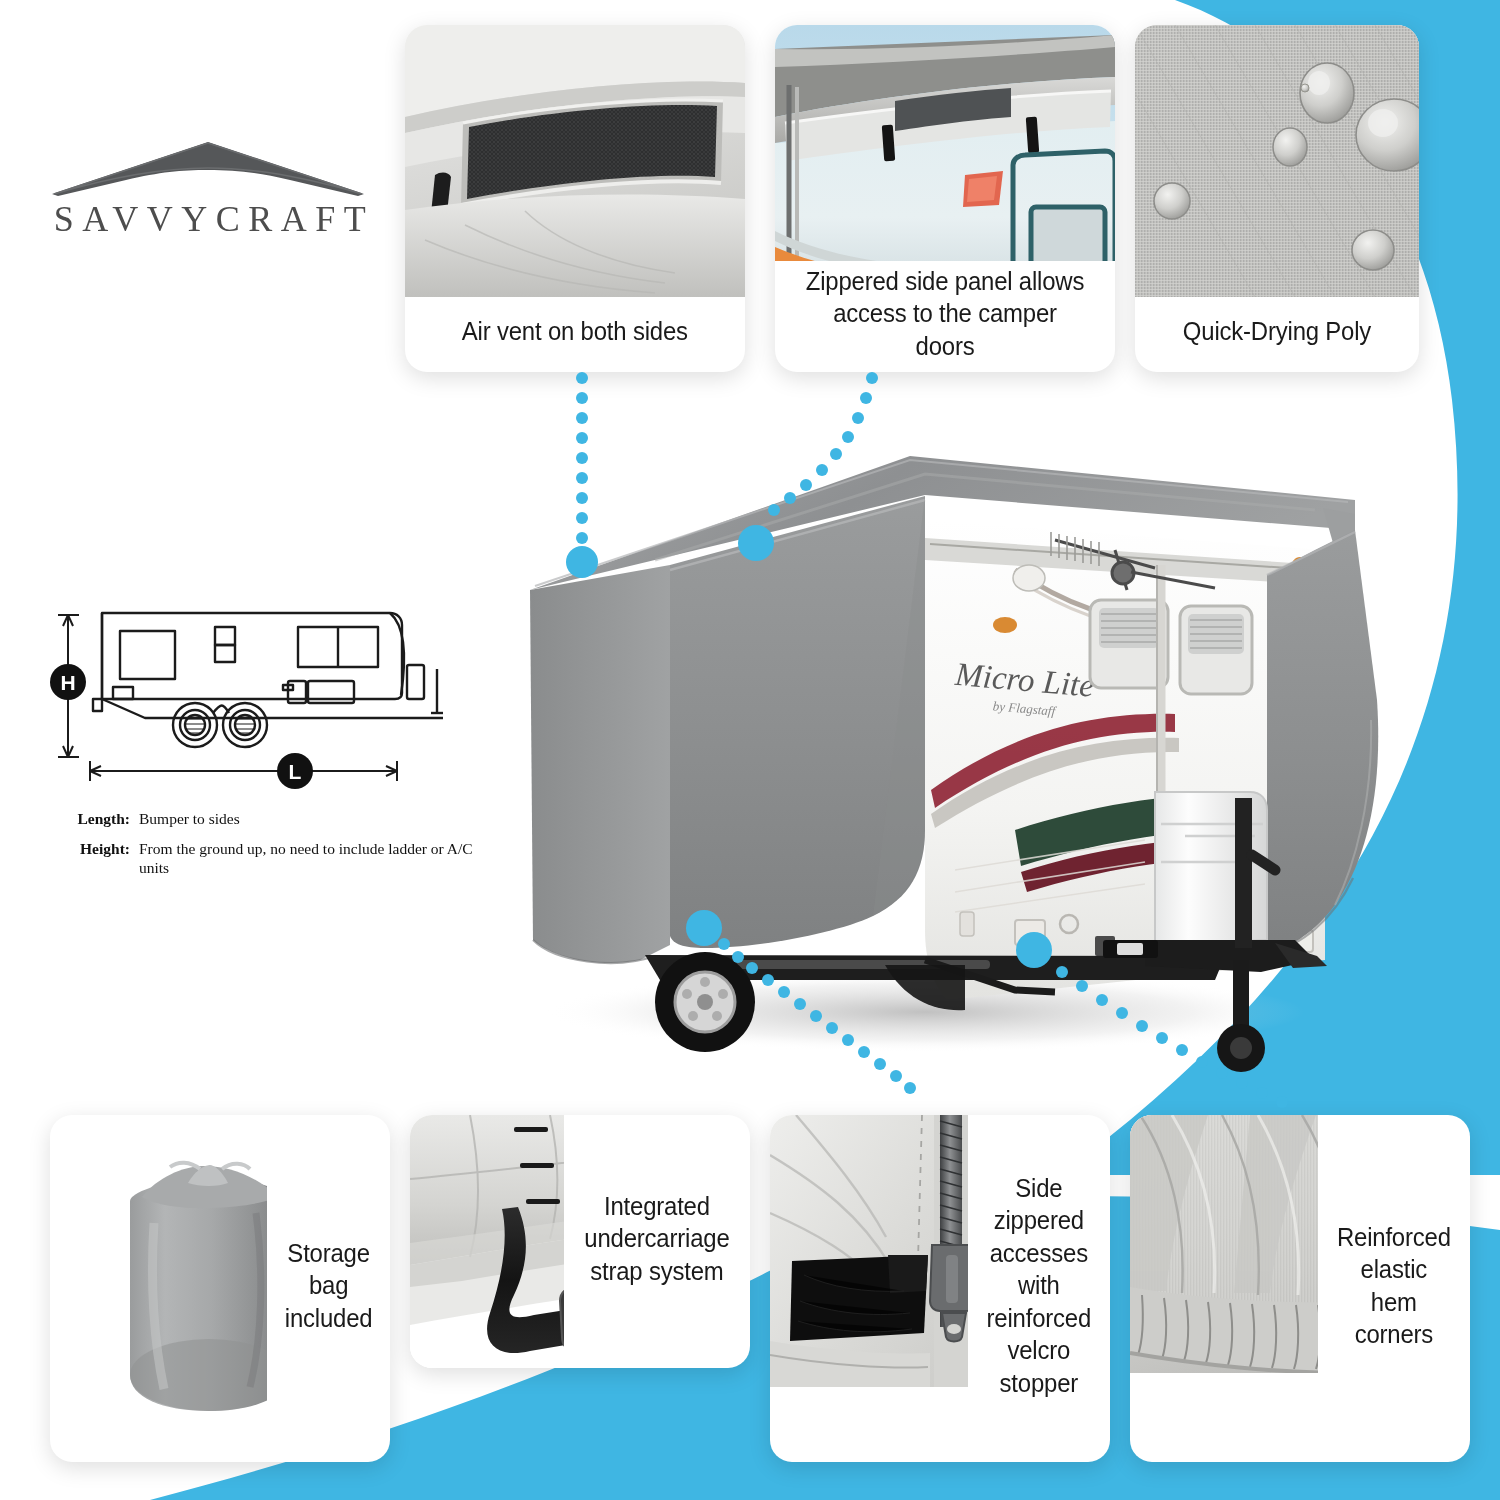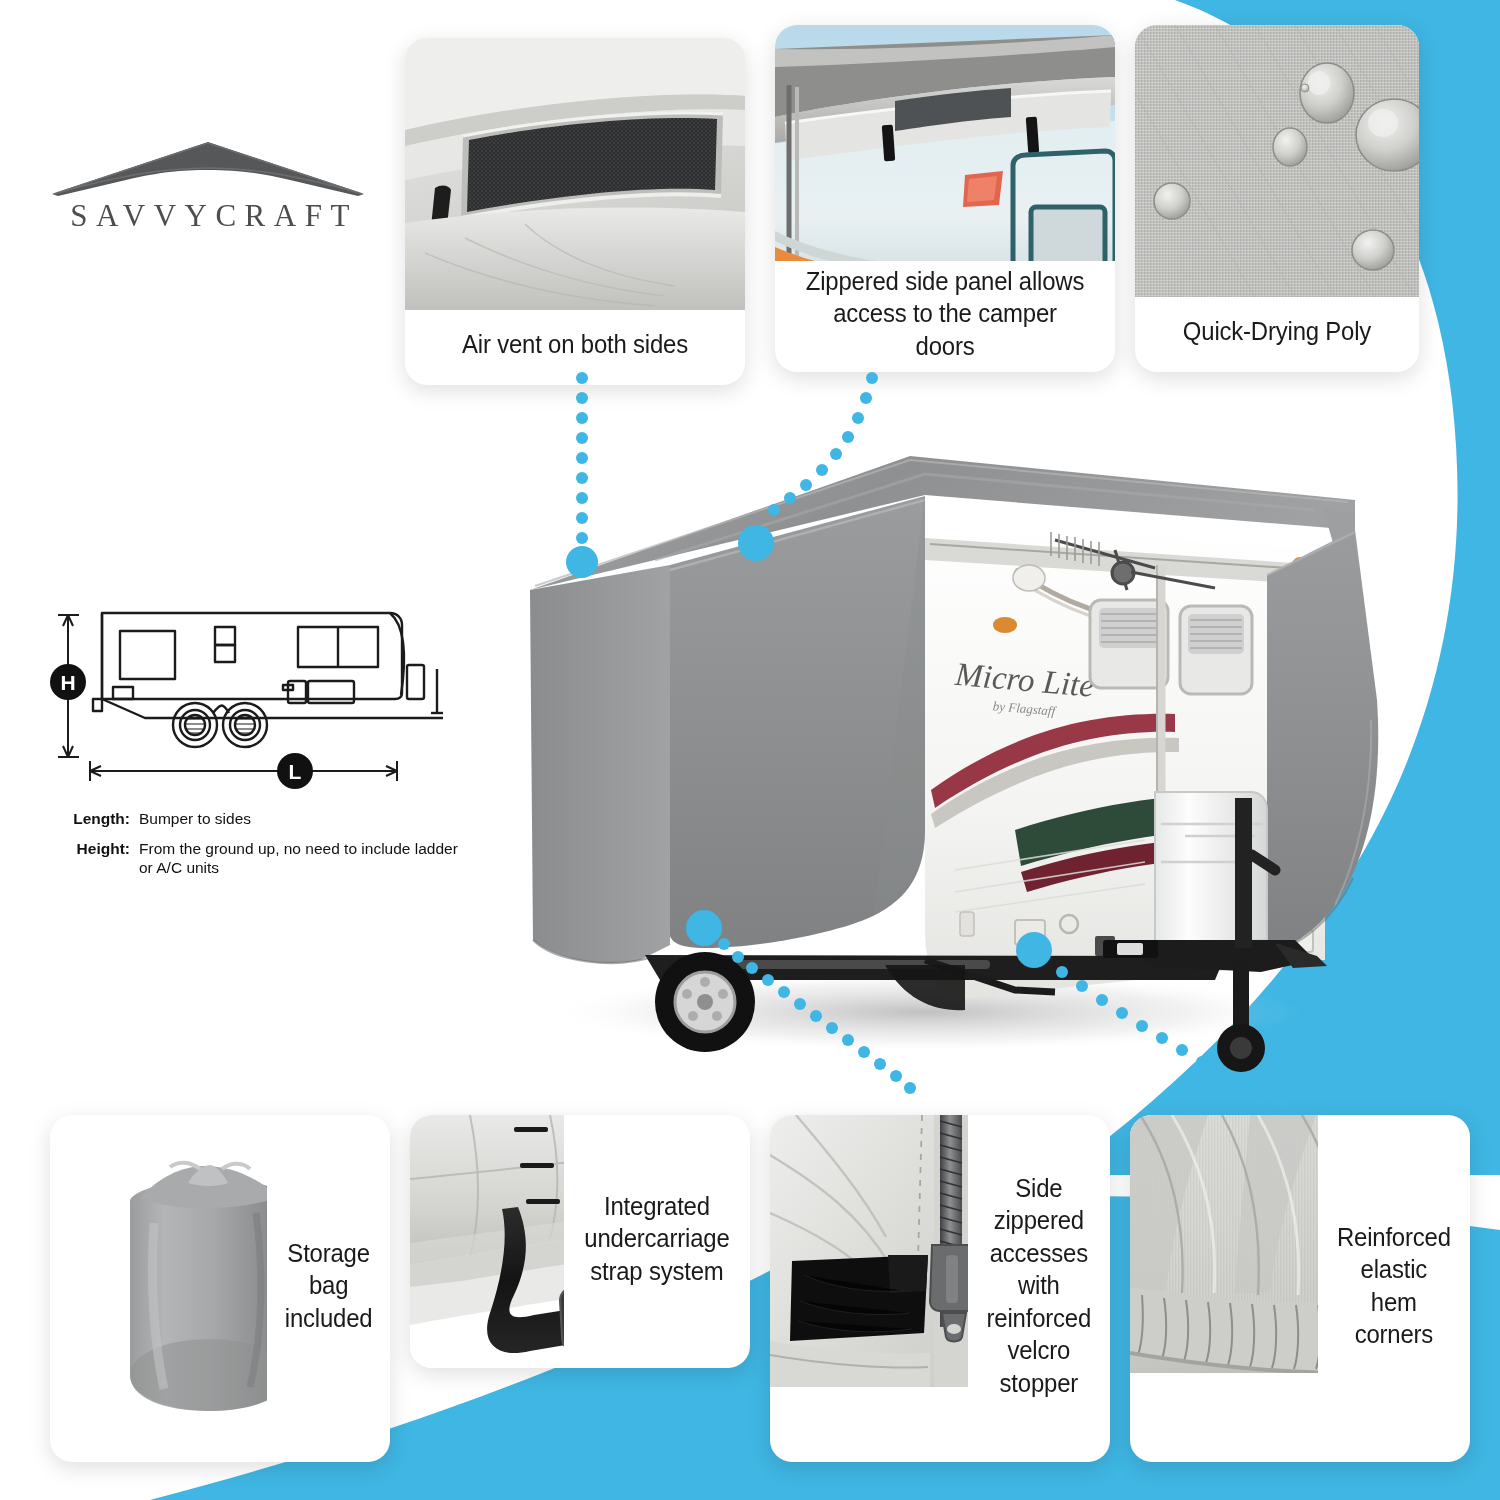--- a/index.html
+++ b/index.html
@@ -58,21 +58,21 @@
     position: absolute;
     left: 40px; top: 128px;
     width: 340px; height: 120px;
     z-index: 6;
   }
   #logo-word {
     position: absolute;
     left: 0; top: 70px;
     width: 340px;
     text-align: center;
-    font-size: 31px;
+    font-size: 36px;
     letter-spacing: 8.5px;
     color: #4d4d4d;
     font-family: "Liberation Serif", serif;
     font-weight: 400;
     text-indent: 8px;
   }
 
   
   #measure-block {
     position: absolute;
@@ -81,21 +81,21 @@
     z-index: 6;
   }
   #measure-legend {
     position: absolute;
     left: 18px; top: 225px;
     width: 410px;
     font-size: 15.5px;
     color: #111;
     line-height: 1.22;
   }
-  .legend-row { display: flex; margin-bottom: 11px; }
+  .legend-row { display: flex; margin-bottom: 11px; font-family: Liberation Serif, serif; }
   .legend-key {
     font-weight: bold;
     width: 76px;
     text-align: right;
     padding-right: 9px;
     flex: none;
   }
   .legend-val { flex: 1; }
 
   
@@ -444,21 +444,21 @@
       <circle cx="816" cy="1016" r="6"></circle>
         <circle cx="832" cy="1028" r="6"></circle>
       <circle cx="848" cy="1040" r="6"></circle>
         <circle cx="864" cy="1052" r="6"></circle>
       <circle cx="880" cy="1064" r="6"></circle>
         <circle cx="896" cy="1076" r="6"></circle>
       <circle cx="910" cy="1088" r="6"></circle>
     </g>
   </svg>
 
-  <div class="card" style="left:405px; top:38px; width:340px; height:347px;">
+  <div class="card" style="left:405px; top:25px; width:340px; height:347px;align-items:center;">
     <div class="card-photo" style="height:272px;">
       <svg width="340" height="272" viewBox="0 0 340 272" preserveAspectRatio="none">
         <defs>
           <linearGradient id="av1" x1="0" y1="0" x2="0.3" y2="1">
             <stop offset="0%" stop-color="#f4f4f3"></stop>
             <stop offset="45%" stop-color="#dcdcda"></stop>
             <stop offset="100%" stop-color="#c9c9c6"></stop>
           </linearGradient>
           <linearGradient id="av2" x1="0" y1="0" x2="0" y2="1">
             <stop offset="0%" stop-color="#e9e9e7"></stop>

